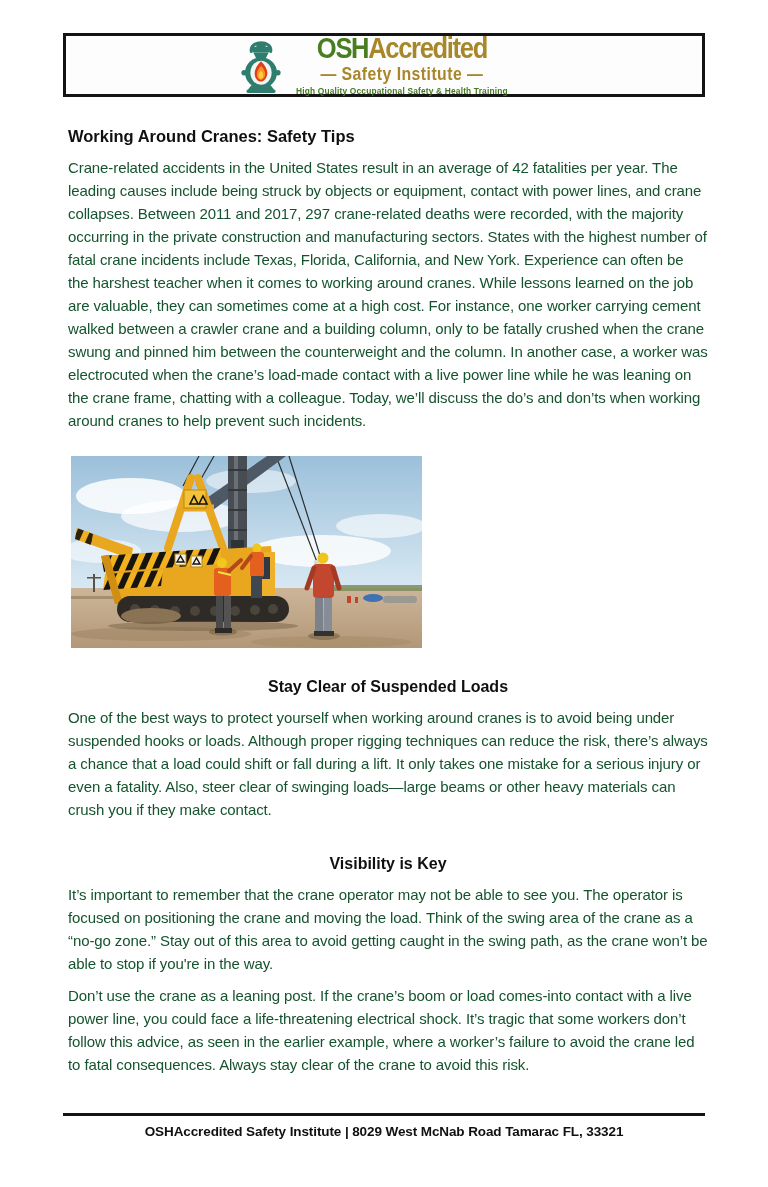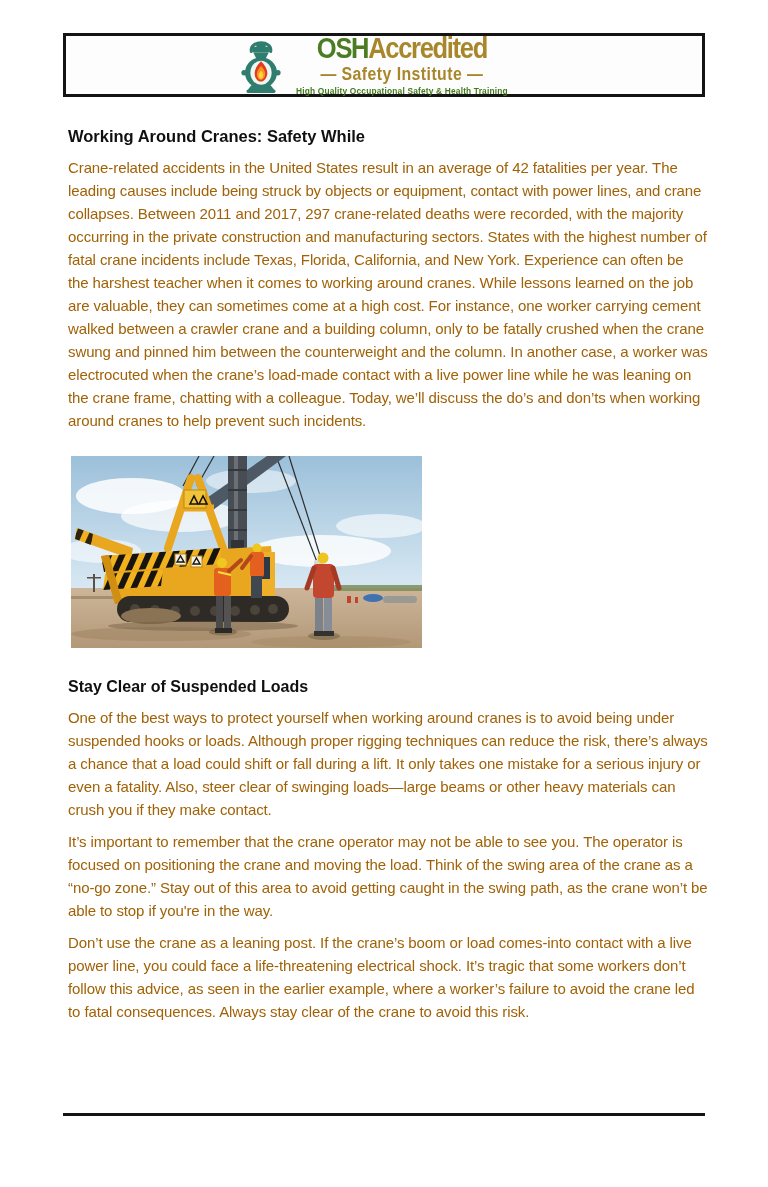--- a/index.html
+++ b/index.html
@@ -49,25 +49,25 @@
     position:absolute;
     left:68px; top:96px;
     width:640px;
   }
   h1.title{
     margin:30px 0 0 0;
     font-size:16.5px; line-height:21px; font-weight:700; color:#101010;
   }
   .body-p{
     margin:9px 0 0 0;
-    font-size:15px; line-height:23px; letter-spacing:-0.1px; color:#a16207;
+    font-size:15px; line-height:23px; letter-spacing:-0.1px; color:#14532d;
   }
   h2.sec{
     margin:32px 0 0 0;
-    font-size:16px; line-height:21px; font-weight:700; color:#101010;
+    font-size:16px; line-height:21px; font-weight:700; color:#101010;text-align:center;
   }
   h2.sec.first{margin-top:28px;}
   figure.photo{
     margin:24px 0 0 3px; padding:0;
     width:351px; height:192px;
     overflow:hidden;
   }
   figure.photo svg{display:block;}
   
   .footer{
@@ -106,21 +106,21 @@
       </svg>
       <div class="logo-text">
         <div class="brand-line"><span class="brand-osh">OSH</span><span class="brand-accredited">Accredited</span></div>
         <div class="brand-sub">— Safety Institute —</div>
         <div class="brand-tagline">High Quality Occupational Safety &amp; Health Training</div>
       </div>
     </div>
   </header>
 
   <main class="content">
-    <h1 class="title">Working Around Cranes: Safety While</h1>
+    <h1 class="title">Working Around Cranes: Safety Tips</h1>
 
     <p class="body-p">Crane-related accidents in the United States result in an average of 42 fatalities per year. The leading causes include being struck by objects or equipment, contact with power lines, and crane collapses. Between 2011 and 2017, 297 crane-related deaths were recorded, with the majority occurring in the private construction and manufacturing sectors. States with the highest number of fatal crane incidents include Texas, Florida, California, and New York. Experience can often be the harshest teacher when it comes to working around cranes. While lessons learned on the job are valuable, they can sometimes come at a high cost. For instance, one worker carrying cement walked between a crawler crane and a building column, only to be fatally crushed when the crane swung and pinned him between the counterweight and the column. In another case, a worker was electrocuted when the crane’s load-made contact with a live power line while he was leaning on the crane frame, chatting with a colleague. Today, we’ll discuss the do’s and don’ts when working around cranes to help prevent such incidents.</p>
 
     <figure class="photo">
       <svg width="351" height="192" viewBox="0 0 351 192" aria-hidden="true">
         <defs>
           <linearGradient id="sky" x1="0" y1="0" x2="0" y2="1">
             <stop offset="0" stop-color="#9cc0da"></stop>
             <stop offset="1" stop-color="#d9e9f3"></stop>
           </linearGradient>
@@ -246,22 +246,24 @@
           <rect x="253" y="142" width="8" height="35" fill="#868d96"></rect>
           <rect x="243" y="175" width="10" height="5" fill="#34322f"></rect>
           <rect x="253" y="175" width="10" height="5" fill="#34322f"></rect>
         </g>
       </svg>
     </figure>
 
     <h2 class="sec first">Stay Clear of Suspended Loads</h2>
     <p class="body-p">One of the best ways to protect yourself when working around cranes is to avoid being under suspended hooks or loads. Although proper rigging techniques can reduce the risk, there’s always a chance that a load could shift or fall during a lift. It only takes one mistake for a serious injury or even a fatality. Also, steer clear of swinging loads—large beams or other heavy materials can crush you if they make contact.</p>
 
+    <h2 class="sec">Visibility is Key</h2>
     <p class="body-p">It’s important to remember that the crane operator may not be able to see you. The operator is focused on positioning the crane and moving the load. Think of the swing area of the crane as a “no-go zone.” Stay out of this area to avoid getting caught in the swing path, as the crane won’t be able to stop if you're in the way.</p>
 
     <p class="body-p">Don’t use the crane as a leaning post. If the crane’s boom or load comes-into contact with a live power line, you could face a life-threatening electrical shock. It’s tragic that some workers don’t follow this advice, as seen in the earlier example, where a worker’s failure to avoid the crane led to fatal consequences. Always stay clear of the crane to avoid this risk.</p>
   </main>
 
   <footer class="footer">
     <div class="footer-rule"></div>
+    <div class="footer-line">OSHAccredited Safety Institute | 8029 West McNab Road Tamarac FL, 33321</div>
   </footer>
 
 </div>
 
 </body></html>

